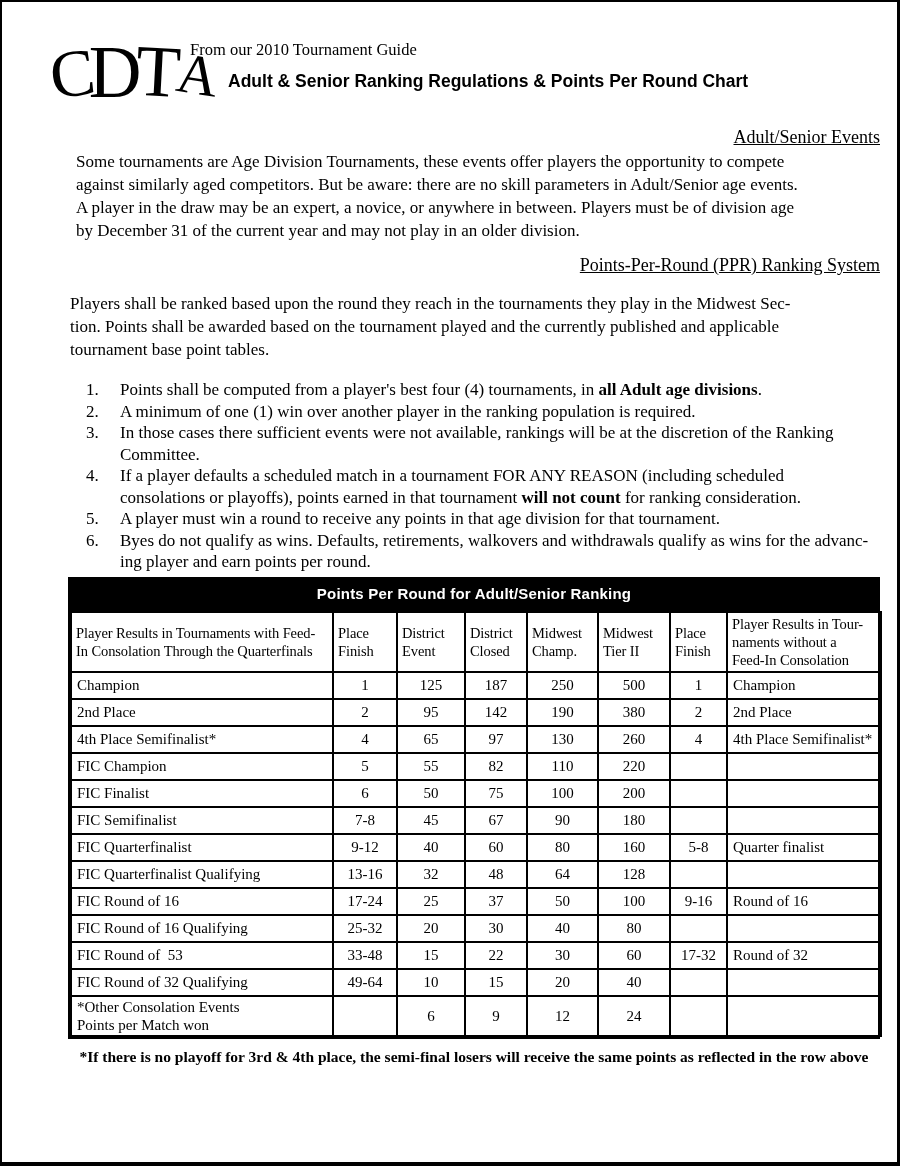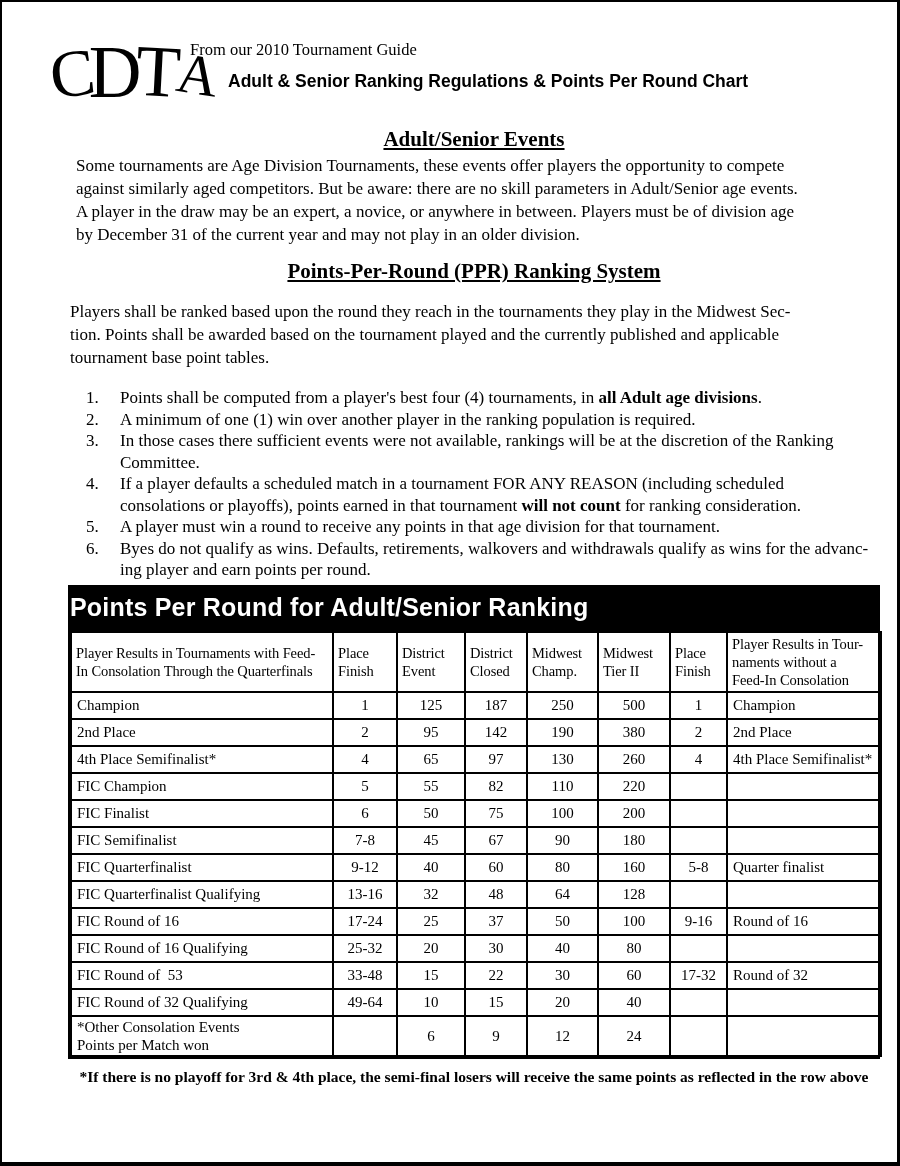--- a/index.html
+++ b/index.html
@@ -18,35 +18,35 @@
   .logo span { display:inline-block; font-family:"Liberation Serif", serif; font-weight:normal; }
   .logo .l1 { font-size:67px; transform:rotate(-7deg); }
   .logo .l2 { font-size:73px; margin-left:-6px; transform:translateY(1px); }
   .logo .l3 { font-size:73px; margin-left:-5px; transform:rotate(3deg); }
   .logo .l4 { font-size:57px; margin-left:-4px; transform:rotate(9deg) translateY(-2px); }
   .masthead-text { padding-top:12px; }
   .guide-line { font-size:16.5px; }
   .doc-title { font-family:"Liberation Sans", sans-serif; font-weight:bold; font-size:17.5px; margin:11px 0 0 38px; }
 
   
-  .sec-head { text-align:center; font-weight:bold; text-decoration:underline; font-size:21px; margin-top:13px; width:812px; }
+  .sec-head { text-align:right; font-weight:normal; text-decoration:underline; font-size:18px; margin-top:13px; width:812px; }
   .para { font-size:17px; line-height:23px; white-space:pre-line; margin:2px 0 0 8px; width:806px; }
   .para.p2 { margin-left:2px;margin-top:16px; }
 
   
   .rules { margin:18px 0 0 18px; }
   .rule-item { display:flex; font-size:17px; line-height:21.5px; }
   .rule-num { width:34px; flex:none; }
   .rule-text { white-space:pre-line; width:756px; }
   .b { font-weight:bold; }
 
   
   .table-wrap { width:812px; border:2px solid #000; margin-top:4px; }
   .tbl-title { background:#000; color:#fff; font-family:"Liberation Sans", sans-serif;
-    font-weight:bold; font-size:25px; text-align:left; padding:6px 0 9px; letter-spacing:0.2px; }
+    font-weight:bold; font-size:15px; text-align:center; padding:6px 0 9px; letter-spacing:0.2px; }
   table { border-collapse:collapse; table-layout:fixed; width:100%; }
   col.c0{width:262px} col.c1{width:64px} col.c2{width:68px} col.c3{width:62px}
   col.c4{width:71px} col.c5{width:72px} col.c6{width:57px} col.c7{width:154px}
   th,td { border:2px solid #000; white-space:pre-wrap; overflow:hidden; vertical-align:middle; }
   th { font-weight:normal; font-size:14.5px; line-height:18px; height:58px; text-align:left; padding:2px 4px; letter-spacing:-0.1px; }
   td { font-size:15px; line-height:18px; height:27px; padding:1px 5px; }
   td.ac { text-align:center; padding:1px 2px; }
   td.al { text-align:left;margin-top:44px; }
 
   .footnote { font-weight:bold; font-size:15.5px; text-align:center; margin-top:9px; width:812px; }

